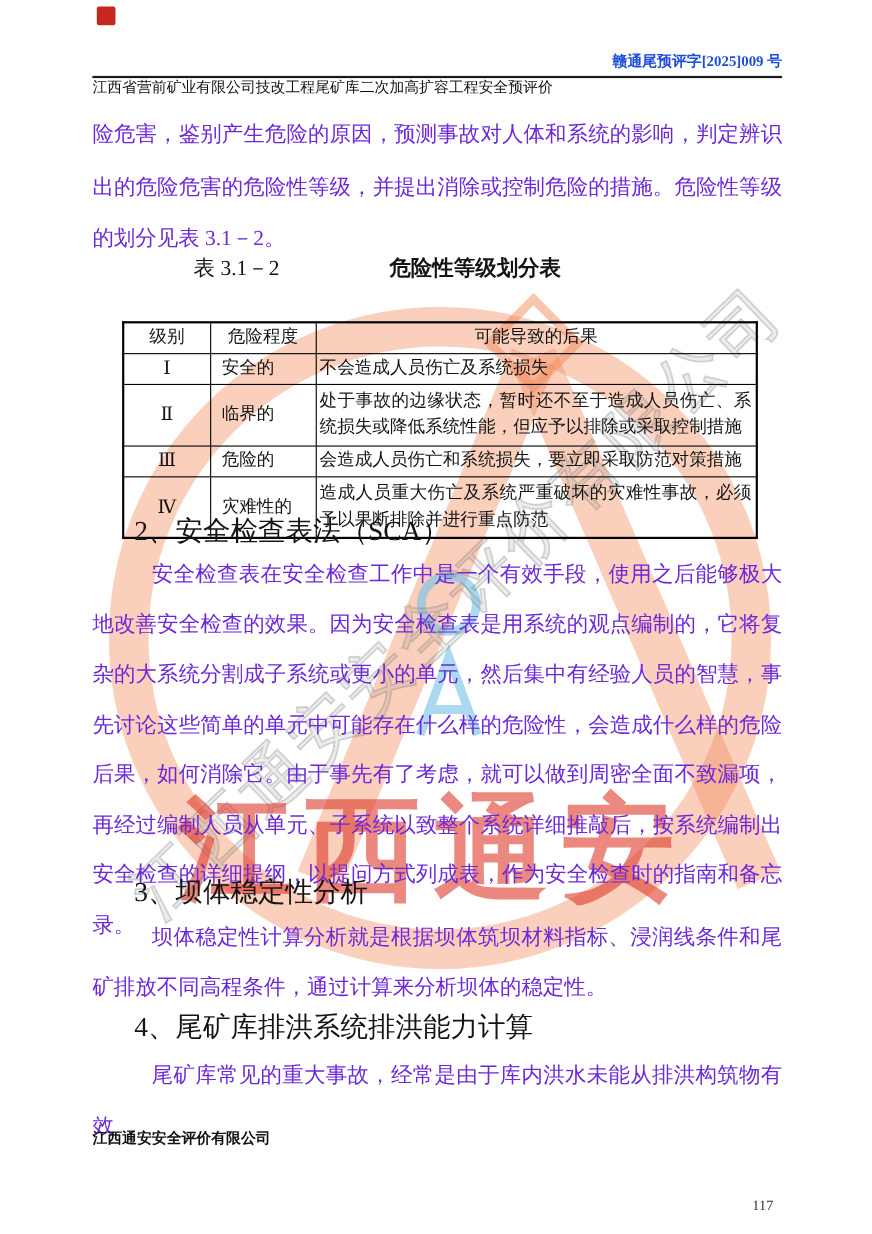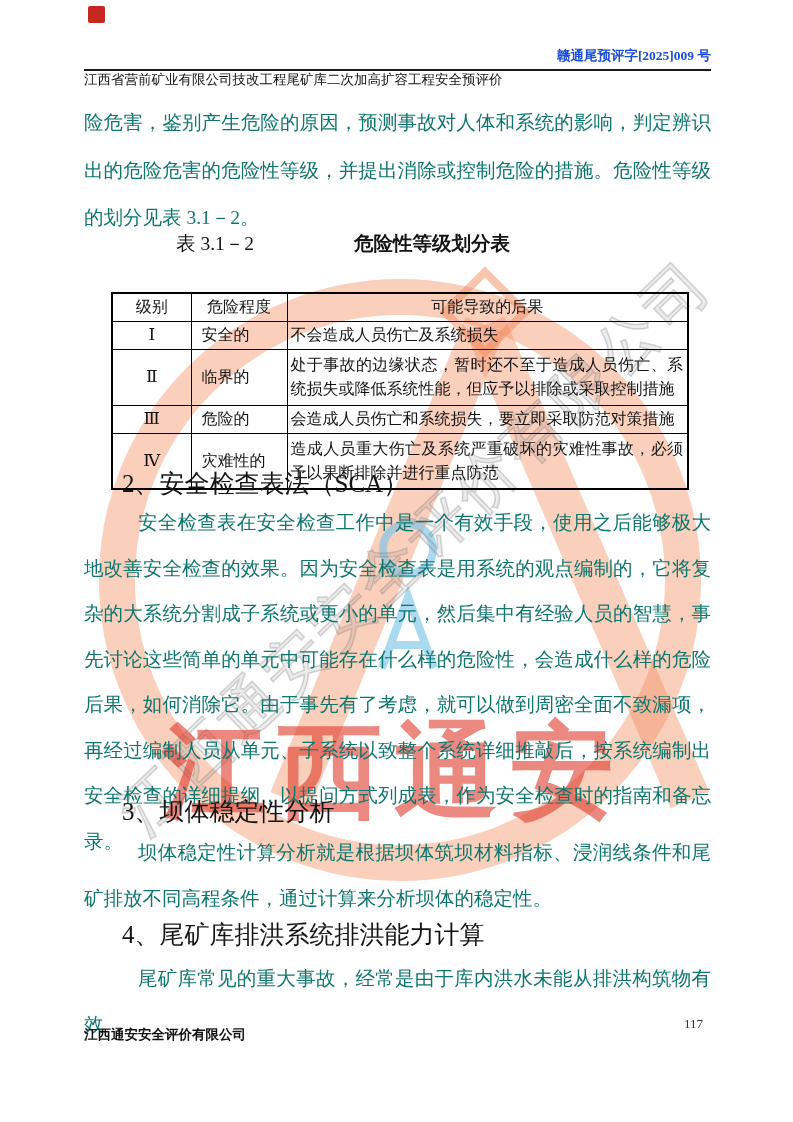--- a/index.html
+++ b/index.html
@@ -23,21 +23,21 @@
   .wm-corner { position:absolute; left:88px; top:6px; width:17px; height:17px;
     background:#c4281e; border-radius:2px; }
 
   
   .content { position:absolute; left:84px; top:0; width:627px; z-index:1; }
 
   .hdr-left  { position:absolute; left:0; top:47px; font-size:13.5px; color:#111; white-space:nowrap;margin-top:24px; }
   .hdr-right { position:absolute; right:0; top:47px; font-size:13.5px; font-weight:bold; color:#1d4ed8; white-space:nowrap; }
   .hdr-rule  { position:absolute; left:0; top:69px; width:627px; height:2px; background:#1a1a1a; }
 
-  .para { position:absolute; left:0; width:627px; font-size:19.5px; color:#0f766e;
+  .para { position:absolute; left:0; width:627px; font-size:19.5px; color:#6d28d9;
           text-align:justify; line-height:45.5px; }
   .para.indent { text-indent:54px; }
   #para-intro { top:99px; line-height:47.5px; }
 
   .tbl-caption { position:absolute; top:230px; left:0; width:627px; height:28px; font-size:19.5px; color:#141414; }
   .tbl-caption .cap-label { position:absolute; left:92px; }
   .tbl-caption .cap-title { position:absolute; left:270px; font-weight:bold; }
 
   table.hazard { position:absolute; top:264px; left:27px; width:578px;
     border-collapse:collapse; border:2px solid #000; table-layout:fixed;
@@ -51,21 +51,21 @@
   td.cell-cons { padding-left:3px; padding-right:4px; text-align:justify; }
   tr.r1 { height:28px; } tr.r2 { height:56px; }
 
   .sec-heading { position:absolute; left:38px; font-size:25px; color:#141414; line-height:28px; white-space:nowrap; }
   #h2 { top:470px; } #h3 { top:798px; } #h4 { top:921px; }
   #para-2 { top:500px; }
   #para-3 { top:830px; }
   #para-4 { top:956px; }
 
   .ftr-company { position:absolute; left:0; top:1026px; font-size:13.5px; font-weight:bold; color:#111; }
-  .ftr-page { position:absolute; right:8px; top:1016px; font-size:13px; color:#333;
+  .ftr-page { position:absolute; right:8px; top:1088px; font-size:13px; color:#333;
     font-family:"Liberation Serif","DejaVu Serif",serif; }
 </style>
 </head>
 <body>
 
 <div class="page">
 
   <div class="wm-layer">
     <svg width="793" height="1122" viewBox="0 0 793 1122">
 

